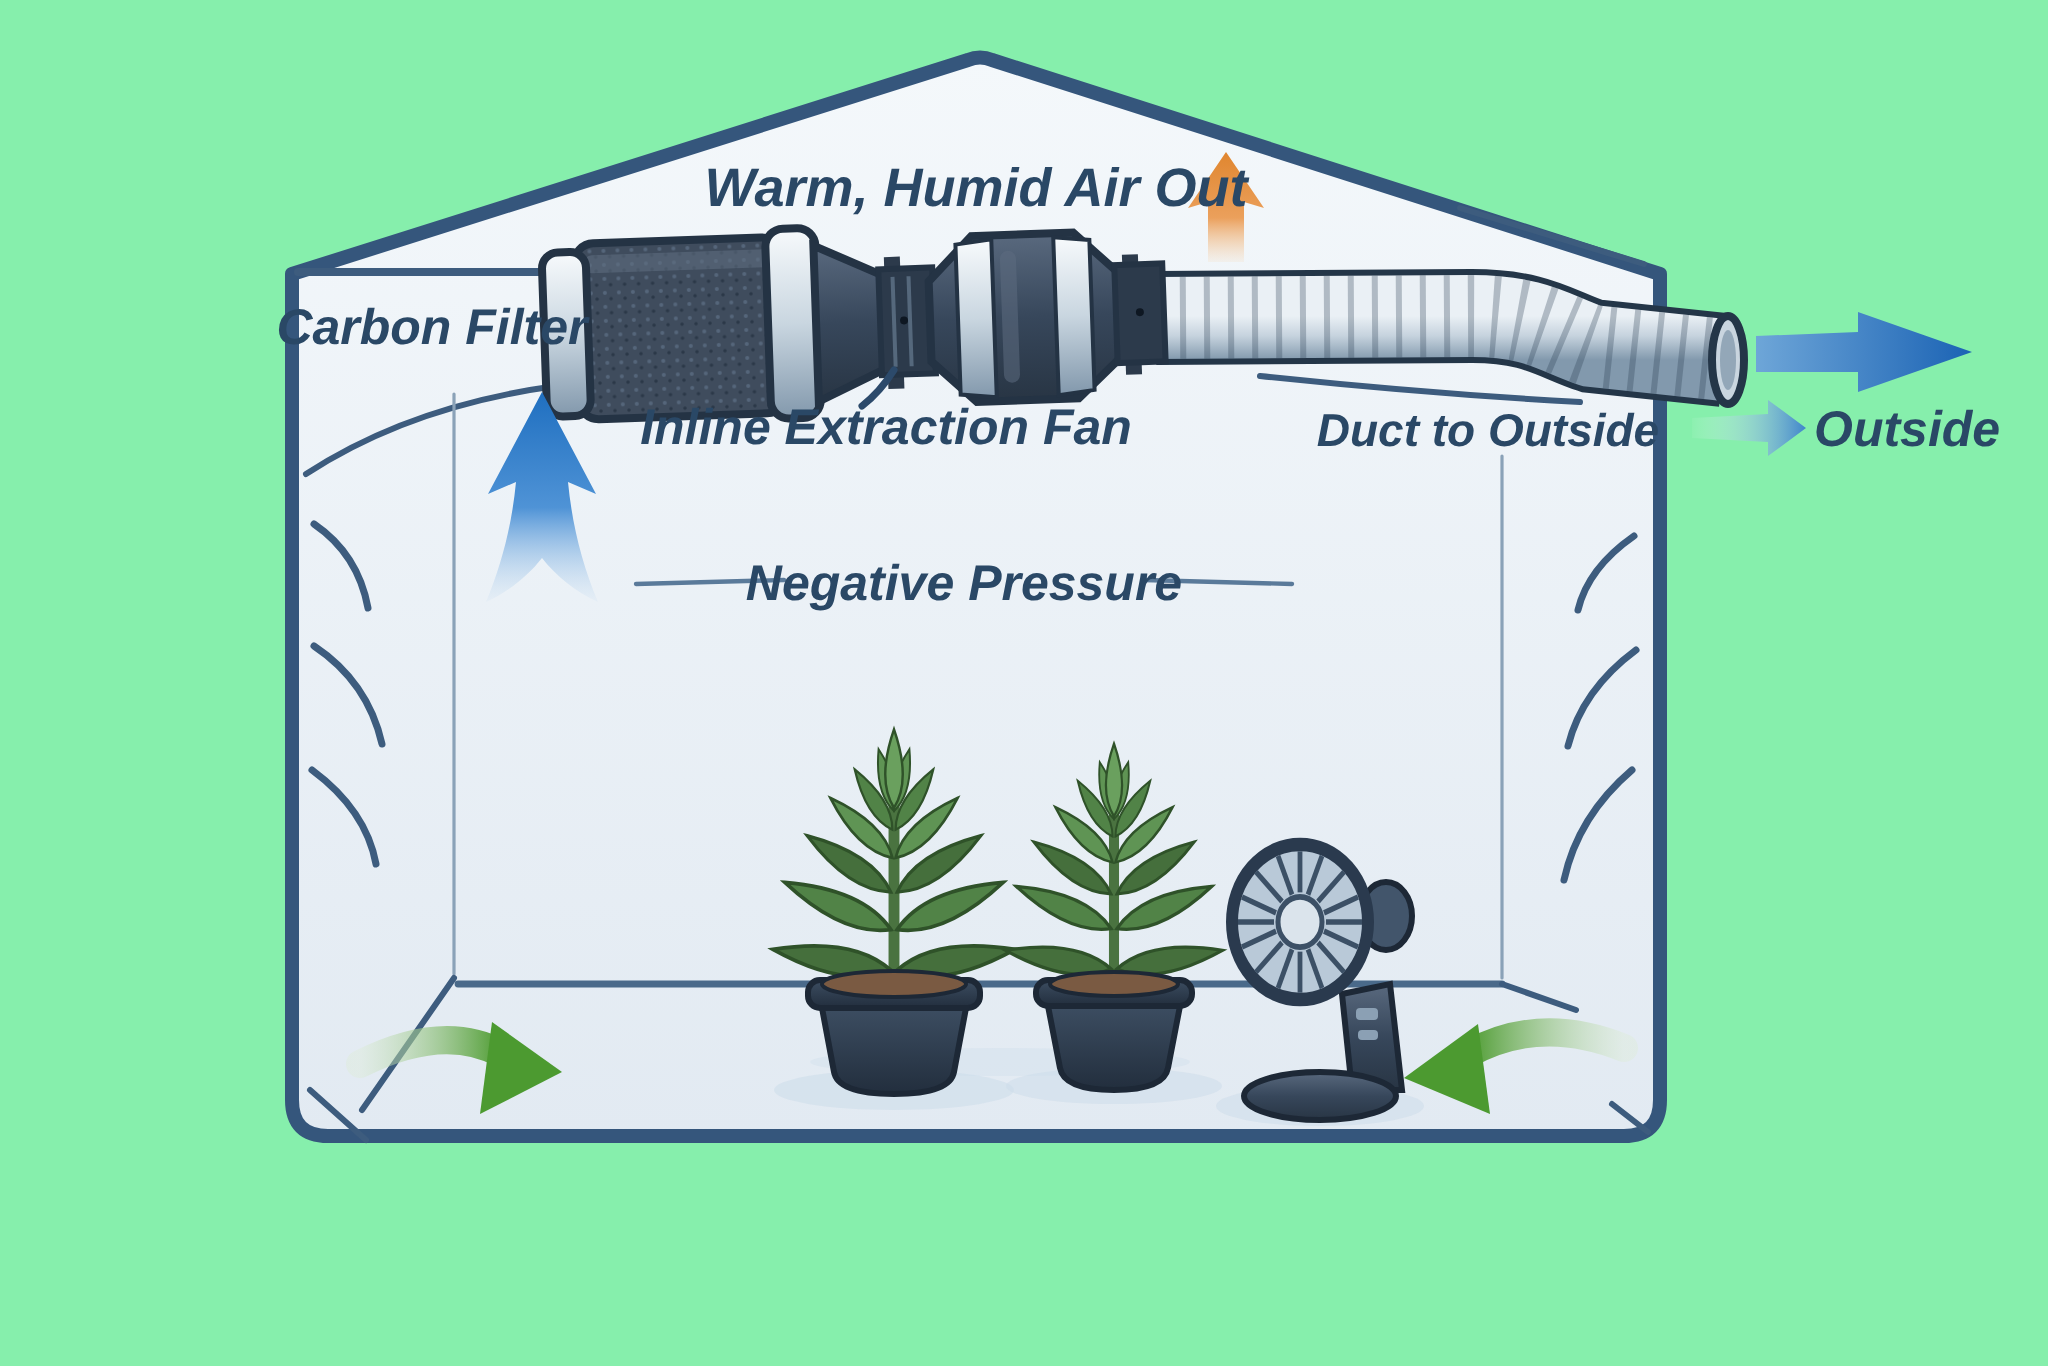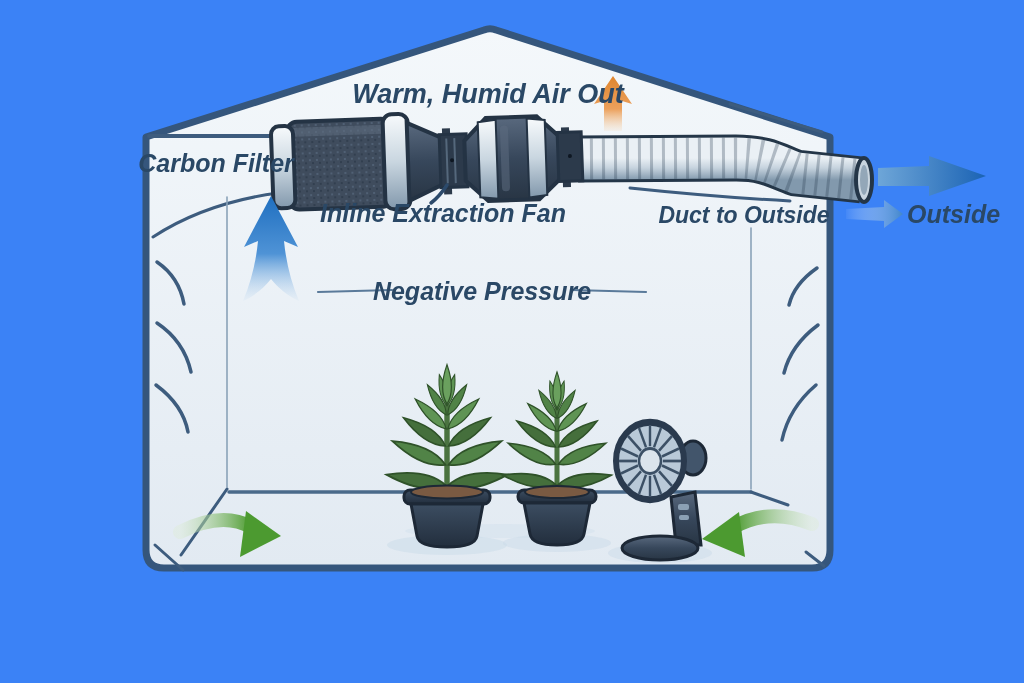--- a/index.html
+++ b/index.html
@@ -1,16 +1,16 @@
 <!DOCTYPE html>
 <html><head>
 <meta charset="utf-8">
 <style>
   html,body{margin:0;padding:0;background:#ffffff;}
-  .stage{position:relative;width:1024px;height:683px;background:#3b82f6;overflow:hidden;
+  .stage{position:relative;width:1024px;height:683px;background:#86efac;overflow:hidden;
          font-family:"Liberation Sans", sans-serif;}
   svg{position:absolute;left:0;top:0;}
   text{font-family:"Liberation Sans", sans-serif;font-weight:bold;font-style:italic;fill:#2a4866;}
 </style>
 </head>
 <body>
 
 <div class="stage">
 <svg width="1024" height="683" viewBox="0 0 1024 683">
   <defs>

